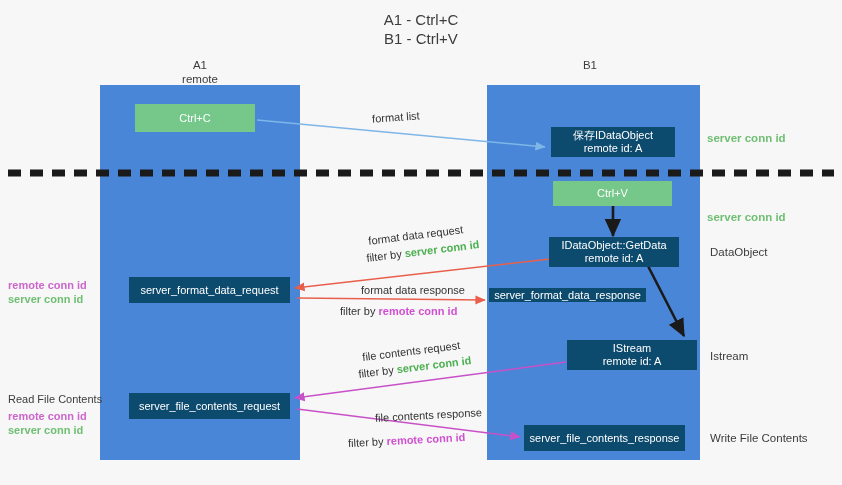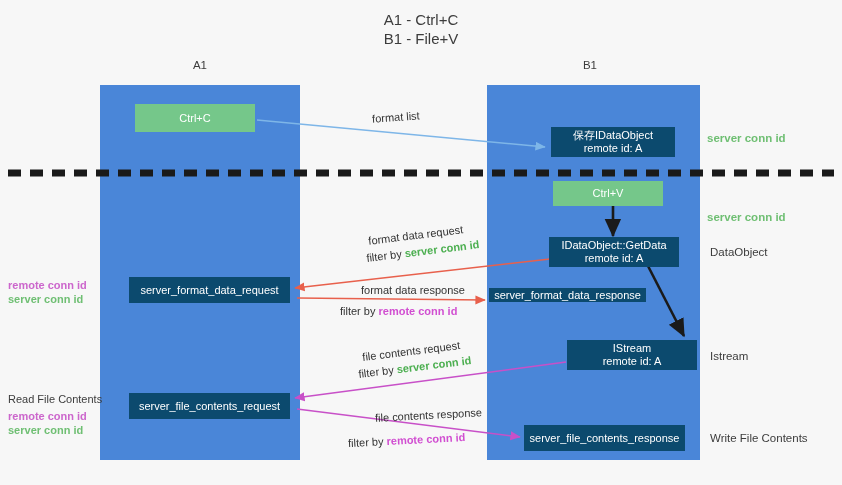--- a/index.html
+++ b/index.html
@@ -44,25 +44,26 @@
   .right-lbl{position:absolute;font-size:11.5px;color:#3c3c3c;white-space:nowrap;}
   .right-green{position:absolute;font-size:11.5px;color:#6fbf73;font-weight:bold;white-space:nowrap;}
 </style>
 </head>
 <body>
 
 <div id="canvas">
 
   <div class="title">
     <div>A1 - Ctrl+C</div>
-    <div>B1 - File+V</div>
+    <div>B1 - Ctrl+V</div>
   </div>
 
   <div class="col-head" style="left:110px;top:58px;">
     <div>A1</div>
+    <div>remote</div>
   </div>
   <div class="col-head" style="left:500px;top:58px;">
     <div>B1</div>
   </div>
 
   <div class="lane" style="left:100px;top:85px;width:200px;height:375px;"></div>
   <div class="lane" style="left:487px;top:85px;width:213px;height:375px;"></div>
 
   <svg class="layer">
     <defs>
@@ -99,21 +100,21 @@
 
   <div class="node green" style="left:135px;top:104px;width:120px;height:28px;">
     <span>Ctrl+C</span>
   </div>
 
   <div class="node orange" style="left:551px;top:127px;width:124px;height:30px;">
     <span>保存IDataObject</span>
     <span>remote id: A</span>
   </div>
 
-  <div class="node green" style="left:553px;top:181px;width:110px;height:25px;">
+  <div class="node green" style="left:553px;top:181px;width:119px;height:25px;">
     <span>Ctrl+V</span>
   </div>
 
   <div class="node orange" style="left:549px;top:237px;width:130px;height:30px;">
     <span>IDataObject::GetData</span>
     <span>remote id: A</span>
   </div>
 
   <div class="node orange" style="left:129px;top:277px;width:161px;height:26px;">
     <span>server_format_data_request</span>

